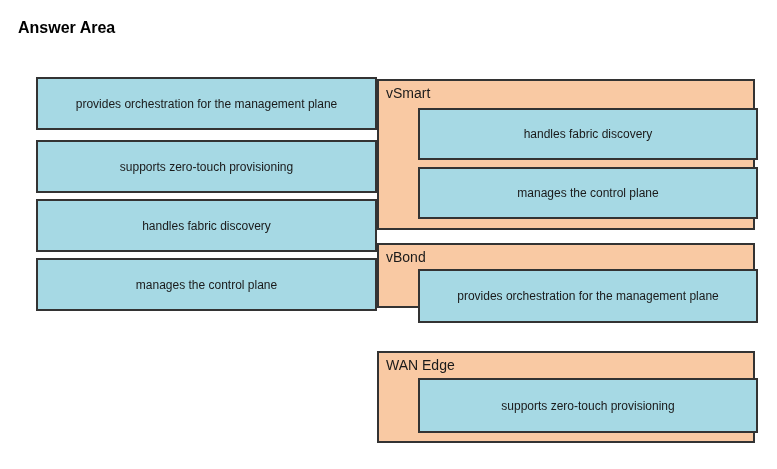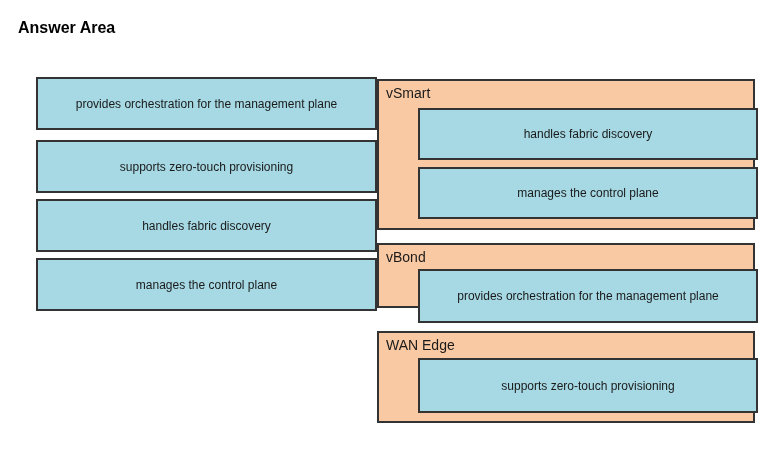--- a/index.html
+++ b/index.html
@@ -42,21 +42,21 @@
   
   .zone {
     position: absolute;
     left: 377px;
     width: 378px;
     background: #f9c9a3;
     border: 2px solid #333333;
   }
   .zone-vsmart { top: 79px;  height: 151px; }
   .zone-vbond  { top: 243px; height: 65px;  }
-  .zone-wanedge{ top: 331px; height: 92px;  }
+  .zone-wanedge{ top: 351px; height: 92px;  }
   .zone-label {
     position: absolute;
     left: 7px; top: 4px;
     font-size: 14px;
     color: #1a1a1a;
   }
   .zone .token { left: 19px; width: 340px; height: 52px; }
   .zone-vsmart .token.z0 { top: 27px; }
   .zone-vsmart .token.z1 { top: 86px; }
   .zone-vbond  .token.z0 { top: 24px; height: 54px; }

